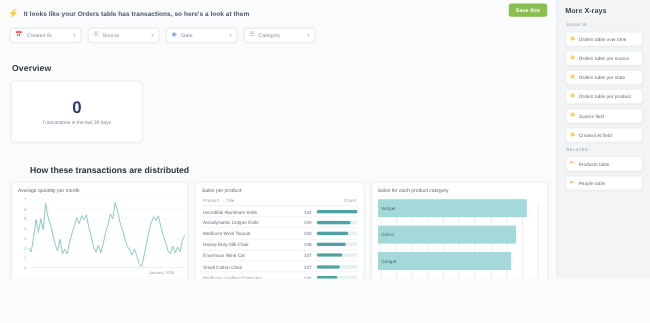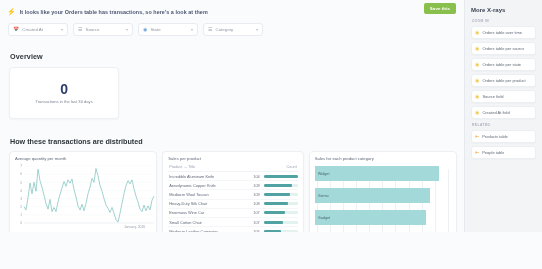--- a/index.html
+++ b/index.html
@@ -83,21 +83,21 @@
   .ov-num {
     font-size: 15px; font-weight: 700; color: #2d3d6b;
     letter-spacing: -.3px; line-height: 1.05;
   }
   .ov-num.small { font-size: 14px; }
   .ov-cap { font-size: 4.1px; color: #7d8596; margin-top: 3px; }
 
   
   .dist-title {
     font-size: 7.2px; font-weight: 700; color: #2e353b;
-    margin: 0 0 5px 3px;
+    margin: 0 0 5px 18px;
   }
   .dist-row { display: flex; gap: 5px; margin-left: 2px; }
   .panel {
     background: #fff; border: 1px solid #edf0f3; border-radius: 4px;
     padding: 4px 5px 3px 5px; height: 100px; overflow: hidden;
     box-shadow: 0 1px 2px rgba(0,0,0,.03);
   }
   .panel-title {
     font-size: 4.2px; color: #5f6878; font-weight: 400;
     margin-bottom: 2px; white-space: nowrap;

